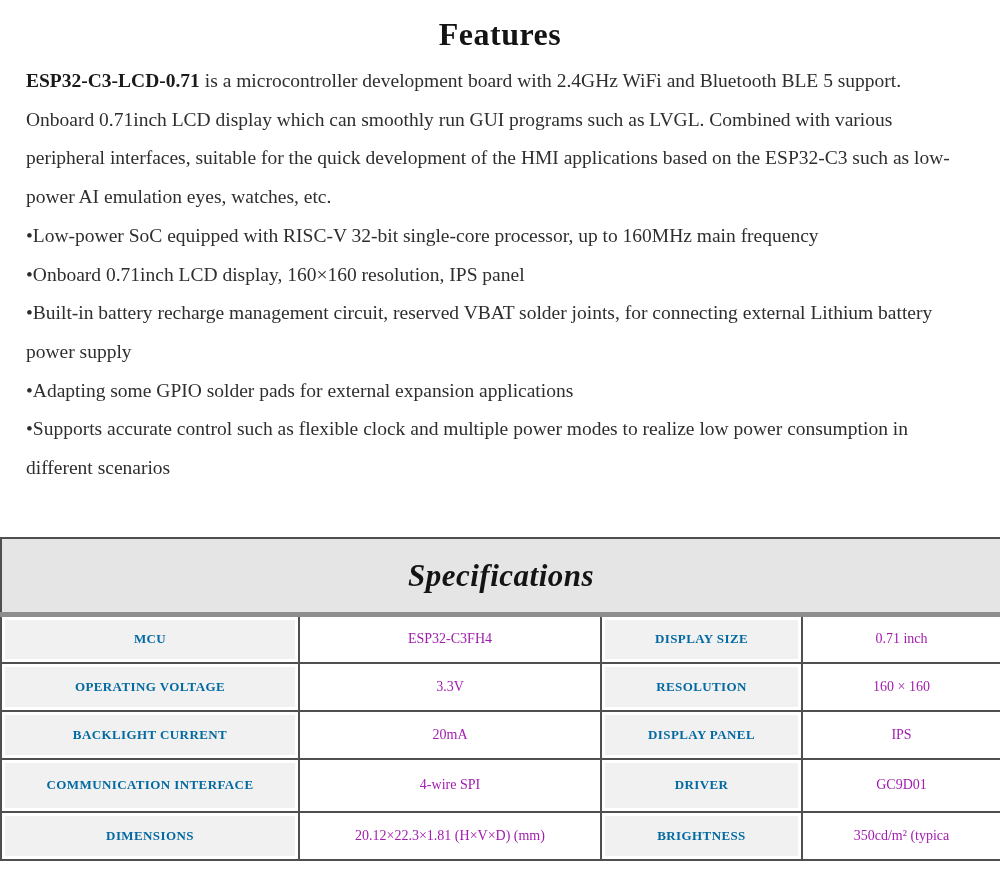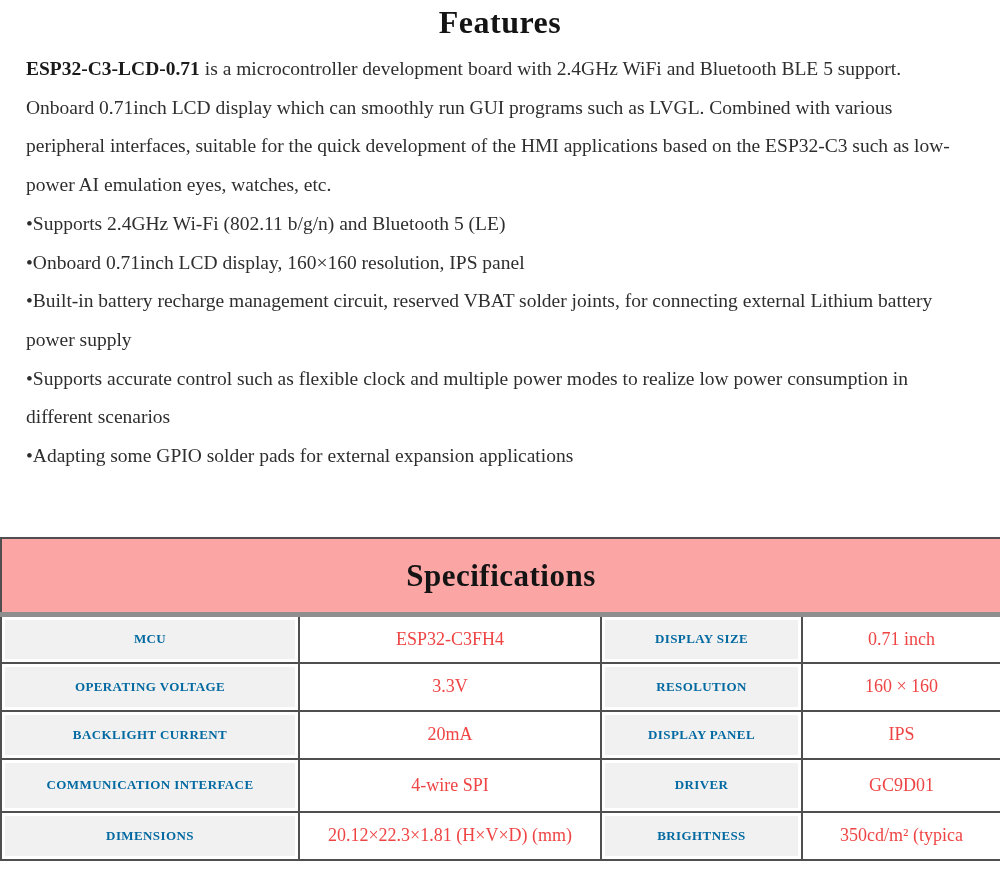--- a/index.html
+++ b/index.html
@@ -12,21 +12,21 @@
     height: 871px;
     position: relative;
     font-family: "Liberation Serif", serif;
     color: #2b2b2b;
     overflow: hidden;
   }
   .features {
     padding: 0 26px;
   }
   .features-title {
-    margin: 0;
+    margin: 12px;
     padding-top: 6px;
     text-align: center;
     font-size: 32px;
     font-weight: bold;
     line-height: 1.0;
     color: #141414;
     letter-spacing: 0.5px;
   }
   .textblock {
     margin-top: 12px;
@@ -46,31 +46,32 @@
     left: 0;
     top: 537px;
     width: 1000px;
     border-collapse: collapse;
     table-layout: fixed;
   }
   .specs td {
     border: 2px solid #4f4f4f;
     text-align: center;
     vertical-align: middle;
-    font-size: 18px;
-    color: #ef4444;
+    font-size: 14px;
+    color: #a21caf;
   }
   .specs .specs-title-cell {
     height: 71px;
     font-size: 31px;
     font-weight: bold;
     color: #141414;
-    background: #fca5a5;
+    background: #e5e5e5;
     border-bottom: 5px solid #8e8e8e;
     letter-spacing: 0.5px;
+    font-style: italic;
   }
   .specs .label-cell {
     background: #f1f1f1;
     box-shadow: inset 0 0 0 3px #ffffff;
     font-weight: bold;
     font-size: 13px;
     letter-spacing: 0.4px;
     color: #0369a1;
     padding: 4px 28px;
     line-height: 1.35;
@@ -84,25 +85,25 @@
 </style>
 </head>
 <body>
 
 <div>
 
   <section class="features">
     <h1 class="features-title">Features</h1>
     <div class="textblock">
       <p class="intro"><b>ESP32-C3-LCD-0.71</b><span> is a microcontroller development board with 2.4GHz WiFi and Bluetooth BLE 5 support. Onboard 0.71inch LCD display which can smoothly run GUI programs such as LVGL. Combined with various peripheral interfaces, suitable for the quick development of the HMI applications based on the ESP32-C3 such as low-power AI emulation eyes, watches, etc.</span></p>
-      <p class="bullet">•Supports 2.4GHz Wi-Fi (802.11 b/g/n) and Bluetooth 5 (LE)</p>
+      <p class="bullet">•Low-power SoC equipped with RISC-V 32-bit single-core processor, up to 160MHz main frequency</p>
       <p class="bullet">•Onboard 0.71inch LCD display, 160×160 resolution, IPS panel</p>
       <p class="bullet">•Built-in battery recharge management circuit, reserved VBAT solder joints, for connecting external Lithium battery power supply</p>
+      <p class="bullet">•Adapting some GPIO solder pads for external expansion applications</p>
       <p class="bullet">•Supports accurate control such as flexible clock and multiple power modes to realize low power consumption in different scenarios</p>
-      <p class="bullet">•Adapting some GPIO solder pads for external expansion applications</p>
     </div>
   </section>
 
   <table class="specs">
     <colgroup>
       <col style="width:298px">
       <col style="width:302px">
       <col style="width:201px">
       <col style="width:199px">
     </colgroup>

